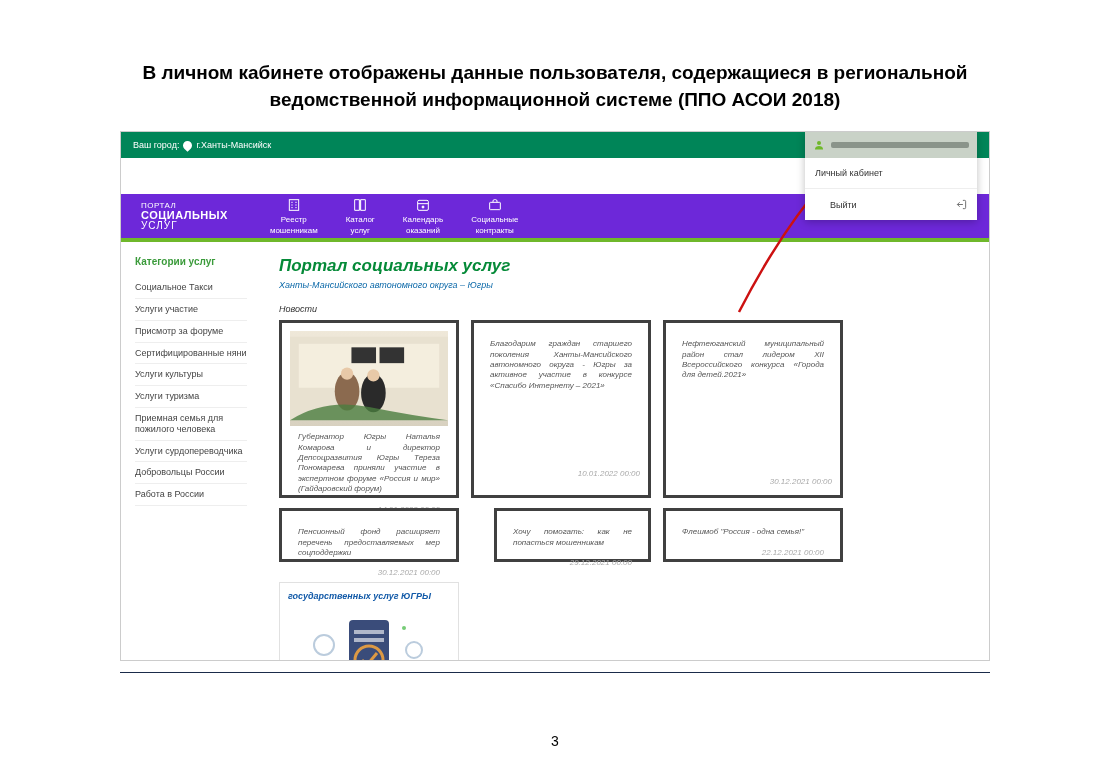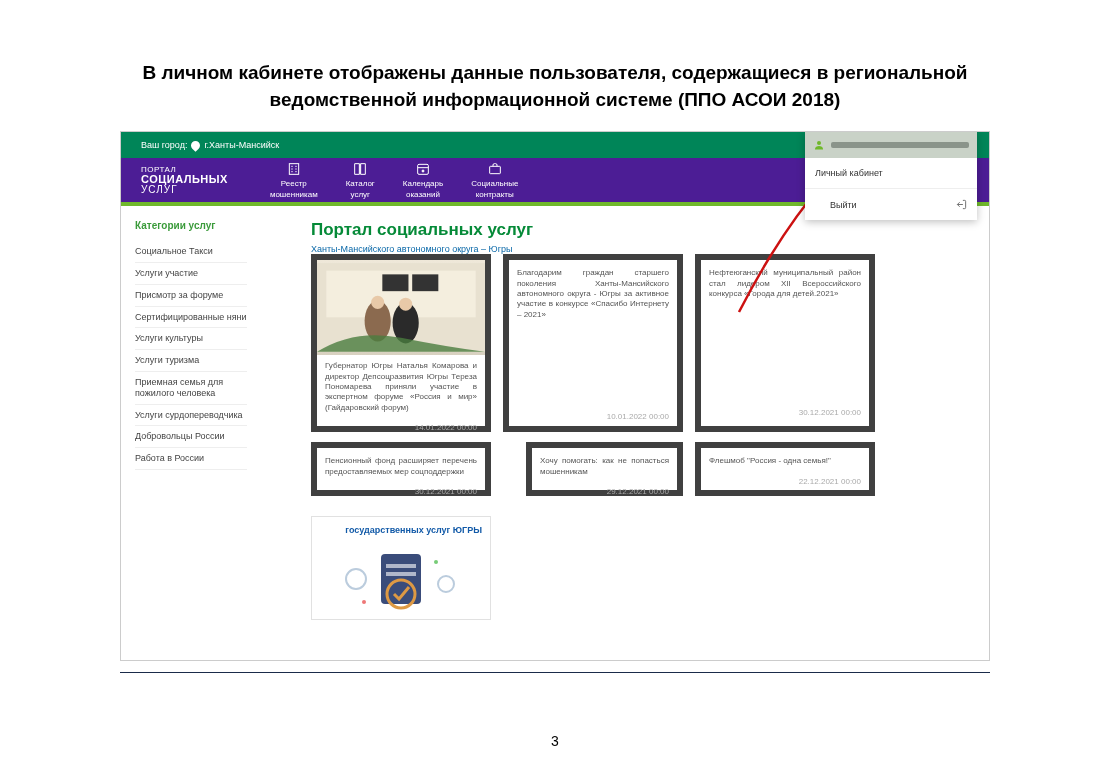--- a/index.html
+++ b/index.html
@@ -2,55 +2,55 @@
 <html><head>
 <meta charset="utf-8">
 <style>
   * { box-sizing: border-box; margin: 0; padding: 0; }
   body { font-family: Arial, sans-serif; background: #fff; width: 1110px; height: 783px; position: relative; overflow: hidden; }
 
   .doc-title { text-align: center; font-weight: bold; font-size: 19px; padding: 60px 44px 0; line-height: 1.4; color: #000; }
 
   .screenshot-frame { margin: 18px 120px 0; border: 1px solid #ccc; height: 530px; overflow: hidden; position: relative; background: #fff; }
 
-  .topbar { background: #008558; height: 26px; display: flex; align-items: center; padding: 0 20px; color: #fff; font-size: 9px; }
+  .topbar { background: #008558; height: 26px; display: flex; align-items: center; padding: 0 12px; color: #fff; font-size: 9px; }
   .topbar .city-pin { width: 9px; height: 9px; border-radius: 50% 50% 50% 0; background: #fff; transform: rotate(-45deg); margin: 0 4px; display: inline-block; }
 
-  .navbar { background: #4c1d95; height: 44px; display: flex; align-items: center; color: #fff; }
+  .navbar { background: #6d28d9; height: 44px; display: flex; align-items: center; color: #fff; margin-top: 36px; }
   .brand { display: flex; align-items: center; padding: 0 14px; gap: 6px; }
   .brand-text { font-size: 10px; line-height: 1; }
   .brand-text .l1 { font-size: 8px; letter-spacing: 0.5px; }
   .brand-text .l2 { font-weight: bold; font-size: 11px; letter-spacing: 0.5px; }
   .brand-text .l3 { font-size: 10px; letter-spacing: 1px; }
 
   .nav-items { display: flex; gap: 28px; margin-left: 28px; }
   .nav-item { display: flex; flex-direction: column; align-items: center; font-size: 8px; gap: 2px; cursor: pointer; }
   .nav-item svg { width: 16px; height: 16px; }
 
   .greenline { height: 4px; background: #6fb82b; }
 
-  .content { display: flex; height: calc(100% - 74px); gap: 32px; }
+  .content { display: flex; height: calc(100% - 74px); }
   .sidebar { width: 140px; padding: 14px 14px; font-size: 9px; }
   .sidebar-title { color: #3b9b3b; font-weight: bold; font-size: 10px; margin-bottom: 10px; }
   .sidebar-item { color: #444; padding: 5px 0; border-bottom: 1px solid #eee; cursor: pointer; line-height: 1.2; }
 
-  .main { flex: 1; padding: 14px 18px; overflow: hidden; }
+  .main { flex: 1; padding: 14px 18px; overflow: hidden; font-style: italic; }
   .page-title { color: #058a38; font-size: 17px; font-weight: bold; }
   .page-sub { color: #0a68a8; font-size: 9px; margin-top: 4px; }
   .section-label { font-size: 9px; color: #333; margin-top: 14px; margin-bottom: 6px; }
 
   .news-grid { display: flex; gap: 12px; }
   .col { display: flex; flex-direction: column; gap: 10px; width: 180px; }
-  .card { border: 6px solid #404040; padding: 8px; font-size: 8px; color: #555; line-height: 1.3; position: relative; background: #fff; }
+  .card { border: 3px solid #404040; padding: 16px; font-size: 8px; color: #555; line-height: 1.3; position: relative; background: #fff; }
   .card .card-text { text-align: justify; }
   .card .card-date { color: #aaa; font-size: 8px; text-align: right; margin-top: 10px; }
   .card-photo { height: 95px; background: linear-gradient(180deg,#efe8d9 0%,#d8d1c0 100%); position: relative; overflow: hidden; margin: -8px -8px 6px; }
 
   .promo-card { width: 180px; border: 1px solid #e1e1e1; margin-top: 10px; overflow: hidden; }
-  .promo-card .promo-title { font-size: 9px; font-weight: bold; color: #125aa8; padding: 8px 8px 4px; text-align: right; }
+  .promo-card .promo-title { font-size: 9px; font-weight: bold; color: #125aa8; padding: 8px 8px 4px; }
   .promo-card .promo-img { height: 80px; display: flex; align-items: center; justify-content: center; }
 
   .user-dropdown { position: absolute; top: 0; right: 12px; width: 172px; background: #fff; box-shadow: 0 2px 8px rgba(0,0,0,0.25); z-index: 10; }
   .user-head { background: #c9d2c7; height: 26px; display: flex; align-items: center; padding: 0 8px; gap: 6px; }
   .user-head .avatar-icon { width: 12px; height: 12px; color: #6fb82b; }
   .user-head .name-bar { flex: 1; height: 6px; background: #8a948a; border-radius: 2px; }
   .dd-item { font-size: 9px; padding: 10px 10px; border-bottom: 1px solid #eee; cursor: pointer; display: flex; justify-content: space-between; align-items: center; color: #333; }
   .dd-item:last-child { border-bottom: none; padding-left: 25px; }
 
   .arrow { position: absolute; top: 42px; right: 150px; z-index: 5; pointer-events: none; }
@@ -173,20 +173,21 @@
       <div class="sidebar-item">Услуги туризма</div>
       <div class="sidebar-item">Приемная семья для пожилого человека</div>
       <div class="sidebar-item">Услуги сурдопереводчика</div>
       <div class="sidebar-item">Добровольцы России</div>
       <div class="sidebar-item">Работа в России</div>
     </div>
 
     <div class="main">
       <div class="page-title">Портал социальных услуг</div>
       <div class="page-sub">Ханты-Мансийского автономного округа – Югры</div>
+      <div class="section-label">Новости</div>
 
       <div class="news-grid">
 
         <div class="col">
           <div class="card" style="height:178px;">
             <div class="card-photo">
               <svg width="100%" height="100%" viewBox="0 0 180 95">
                 <rect width="180" height="95" fill="#e8e1d0"></rect>
                 <rect x="10" y="8" width="160" height="50" fill="#f4eede"></rect>
                 <rect x="70" y="12" width="28" height="18" fill="#333"></rect>
@@ -219,21 +220,21 @@
                 <circle cx="38" cy="58" r="2" fill="#e77"></circle>
                 <circle cx="110" cy="18" r="2" fill="#7c7"></circle>
               </svg>
             </div>
           </div>
         </div>
 
         <div class="col">
           <div class="card" style="height:178px;">
             <div class="card-text">Благодарим граждан старшего поколения Ханты-Мансийского автономного округа - Югры за активное участие в конкурсе «Спасибо Интернету – 2021»</div>
-            <div class="card-date" style="position:absolute;bottom:4px;right:8px;">10.01.2022 00:00</div>
+            <div class="card-date" style="position:absolute;bottom:16px;right:8px;">10.01.2022 00:00</div>
           </div>
           <div class="card" style="height:54px;margin-left:23px;">
             <div class="card-text">Хочу помогать: как не попасться мошенникам</div>
             <div class="card-date">29.12.2021 00:00</div>
           </div>
         </div>
 
         <div class="col">
           <div class="card" style="height:178px;">
             <div class="card-text">Нефтеюганский муниципальный район стал лидером XII Всероссийского конкурса «Города для детей.2021»</div>

